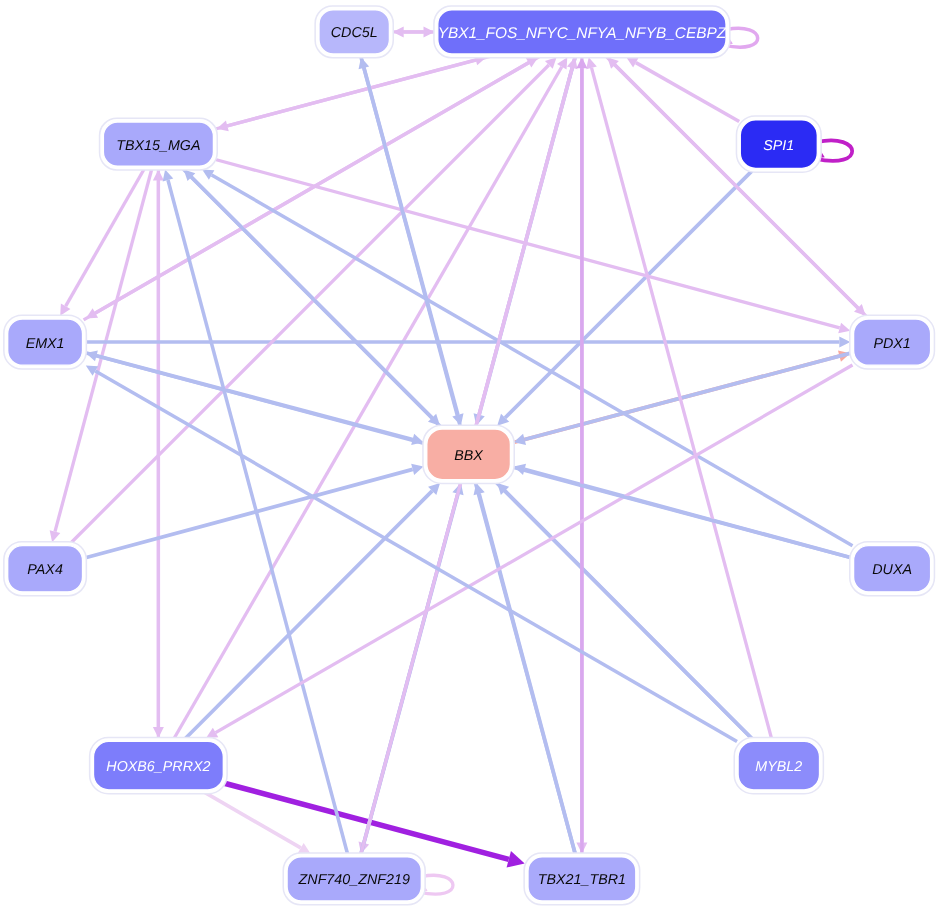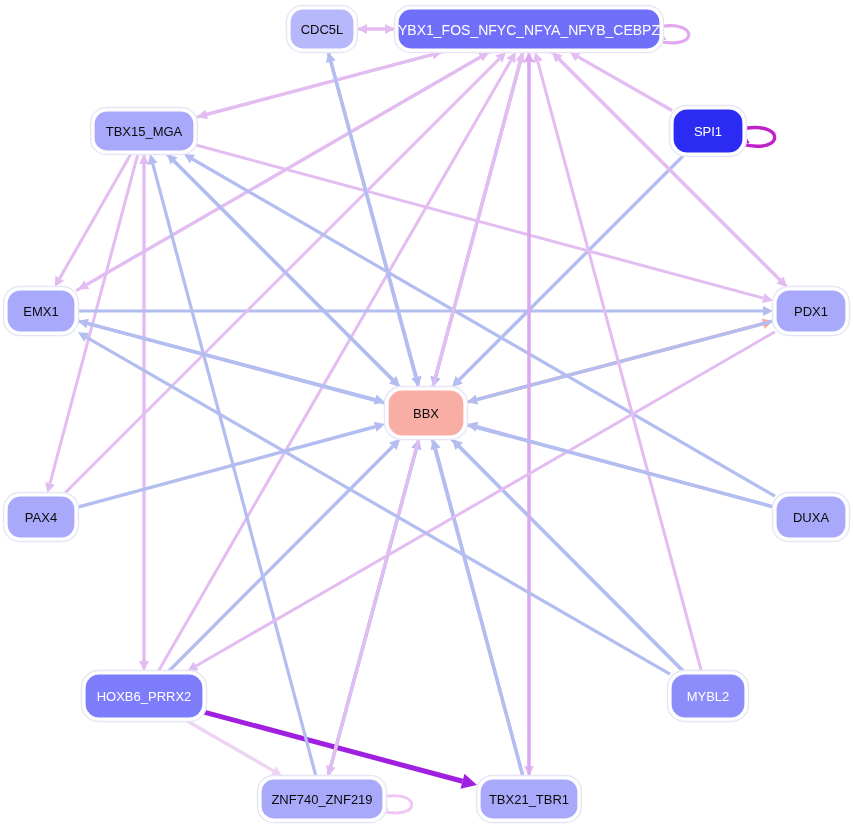--- a/index.html
+++ b/index.html
@@ -1,18 +1,18 @@
 <!DOCTYPE html>
 <html><head>
 <meta charset="utf-8">
 <style>
   html,body{margin:0;padding:0;background:#ffffff;}
   body{width:853px;height:829px;overflow:hidden;
        font-family:"Liberation Sans","DejaVu Sans",sans-serif;}
-  #graph-root{position:relative;width:853px;height:604px;background:#ec4899;}
+  #graph-root{position:relative;width:853px;height:604px;background:#ec4899;font-style:italic;}
   svg#net{position:absolute;left:0;top:0;width:853px;height:829px;display:block;}
   .node-rect{stroke:#ffffff;stroke-width:1.2;}
   .node-label{font-family:"Liberation Sans","DejaVu Sans",sans-serif;
               text-anchor:middle;dominant-baseline:central;
               paint-order:stroke;}
   .edge-path{fill:none;stroke-linecap:butt;}
 </style>
 </head>
 <body>
 

